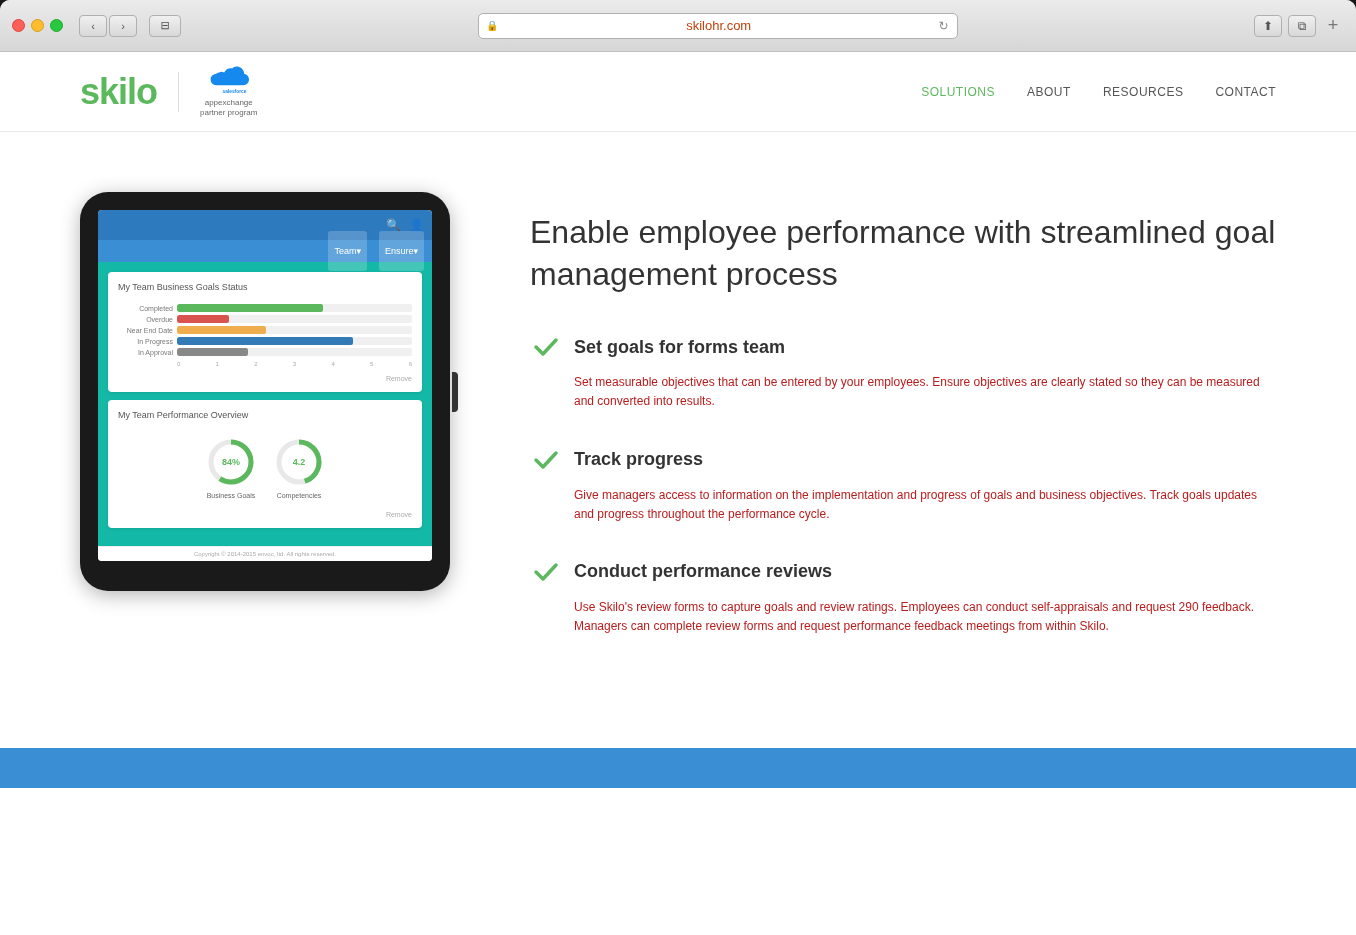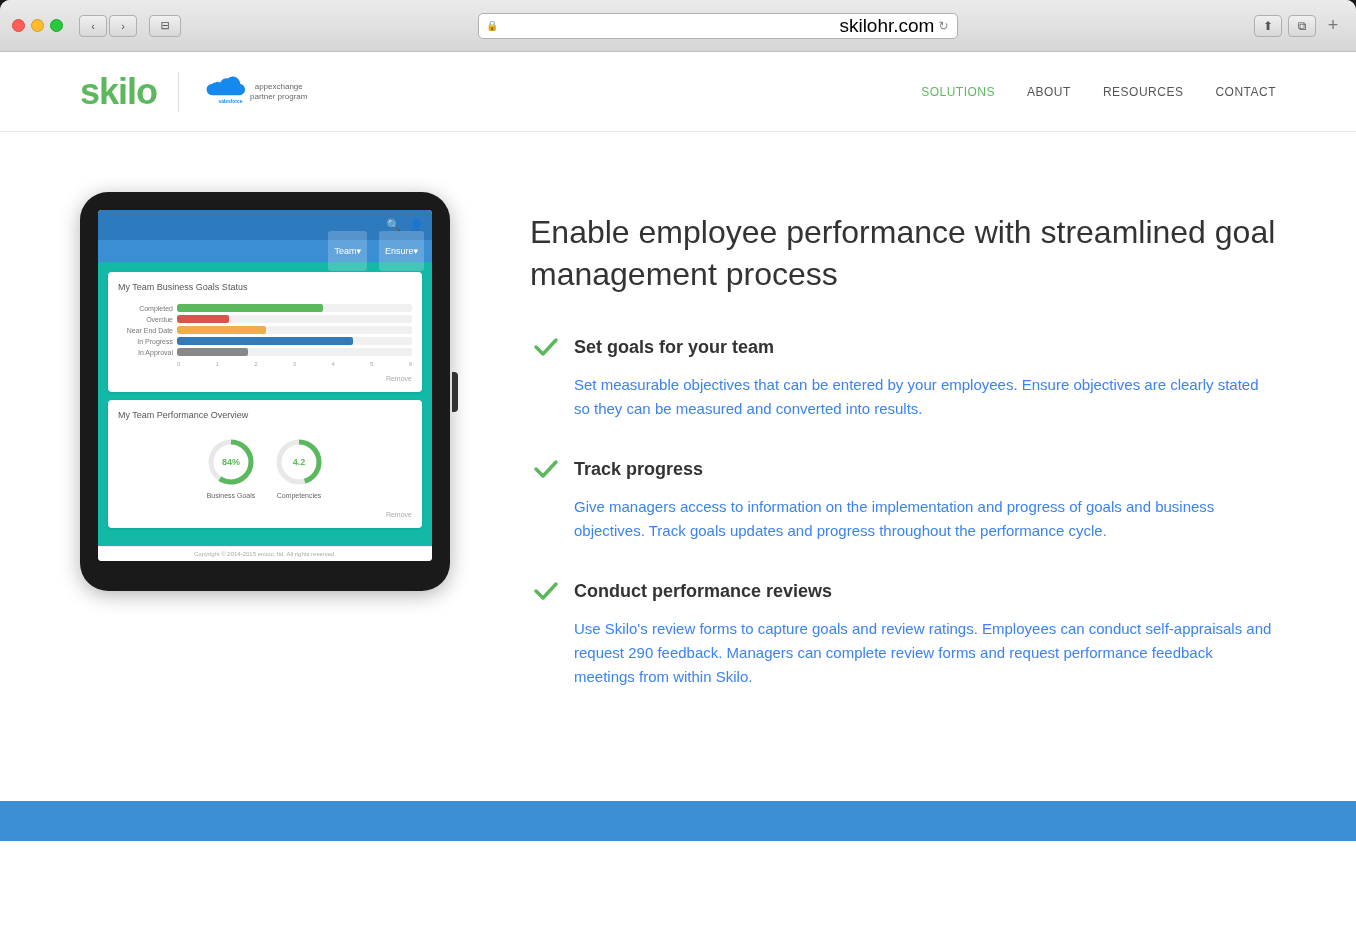--- a/index.html
+++ b/index.html
@@ -71,21 +71,21 @@
       background: white;
       border: 1px solid #b0b0b0;
       border-radius: 5px;
       display: flex;
       align-items: center;
       padding: 0 8px;
       gap: 4px;
     }
 
     .lock-icon { color: #888; font-size: 10px; }
-    .url-text { font-size: 19px; color: #000000; flex: 1; text-align: right; }
+    .url-text { font-size: 13px; color: #c2410c; flex: 1; text-align: center; }
     .reload-btn { color: #888; font-size: 12px; cursor: pointer; }
 
     .browser-actions { display: flex; gap: 6px; margin-left: auto; }
     .action-btn {
       width: 28px; height: 22px;
       background: linear-gradient(180deg, #f0f0f0, #d8d8d8);
       border: 1px solid #b0b0b0;
       border-radius: 4px;
       display: flex; align-items: center; justify-content: center;
       cursor: pointer; color: #555; font-size: 12px;
@@ -130,21 +130,21 @@
 
     .logo-divider {
       width: 1px;
       height: 40px;
       background: #ddd;
       margin: 0 8px;
     }
 
     .salesforce-badge {
       display: flex;
-      flex-direction: row;
+      flex-direction: column;
       align-items: center;
     }
 
     .sf-cloud {
       width: 50px;
       height: 32px;
     }
 
     .site-nav {
       display: flex;
@@ -363,22 +363,22 @@
       flex-shrink: 0;
     }
 
     .feature-title {
       font-size: 18px;
       font-weight: 700;
       color: #333;
     }
 
     .feature-desc {
-      font-size: 15px;
-      color: #3b82f6;
+      font-size: 12px;
+      color: #b91c1c;
       line-height: 1.6;
       padding-left: 44px;
     }
 
     
     .site-footer-bar {
       height: 40px;
       background: #3a8fd4;
     }
 
@@ -540,21 +540,21 @@
       </div>
 
       <div class="features-content">
         <h1 class="page-headline">Enable employee performance with streamlined goal management process</h1>
 
         <div class="feature-item">
           <div class="feature-header">
             <svg class="check-icon" viewBox="0 0 32 32">
               <path d="M6 16 L13 23 L26 9" stroke="#5cb85c" stroke-width="3.5" fill="none" stroke-linecap="round" stroke-linejoin="round"></path>
             </svg>
-            <span class="feature-title">Set goals for your team</span>
+            <span class="feature-title">Set goals for forms team</span>
           </div>
           <p class="feature-desc">Set measurable objectives that can be entered by your employees. Ensure objectives are clearly stated so they can be measured and converted into results.</p>
         </div>
 
         <div class="feature-item">
           <div class="feature-header">
             <svg class="check-icon" viewBox="0 0 32 32">
               <path d="M6 16 L13 23 L26 9" stroke="#5cb85c" stroke-width="3.5" fill="none" stroke-linecap="round" stroke-linejoin="round"></path>
             </svg>
             <span class="feature-title">Track progress</span>

